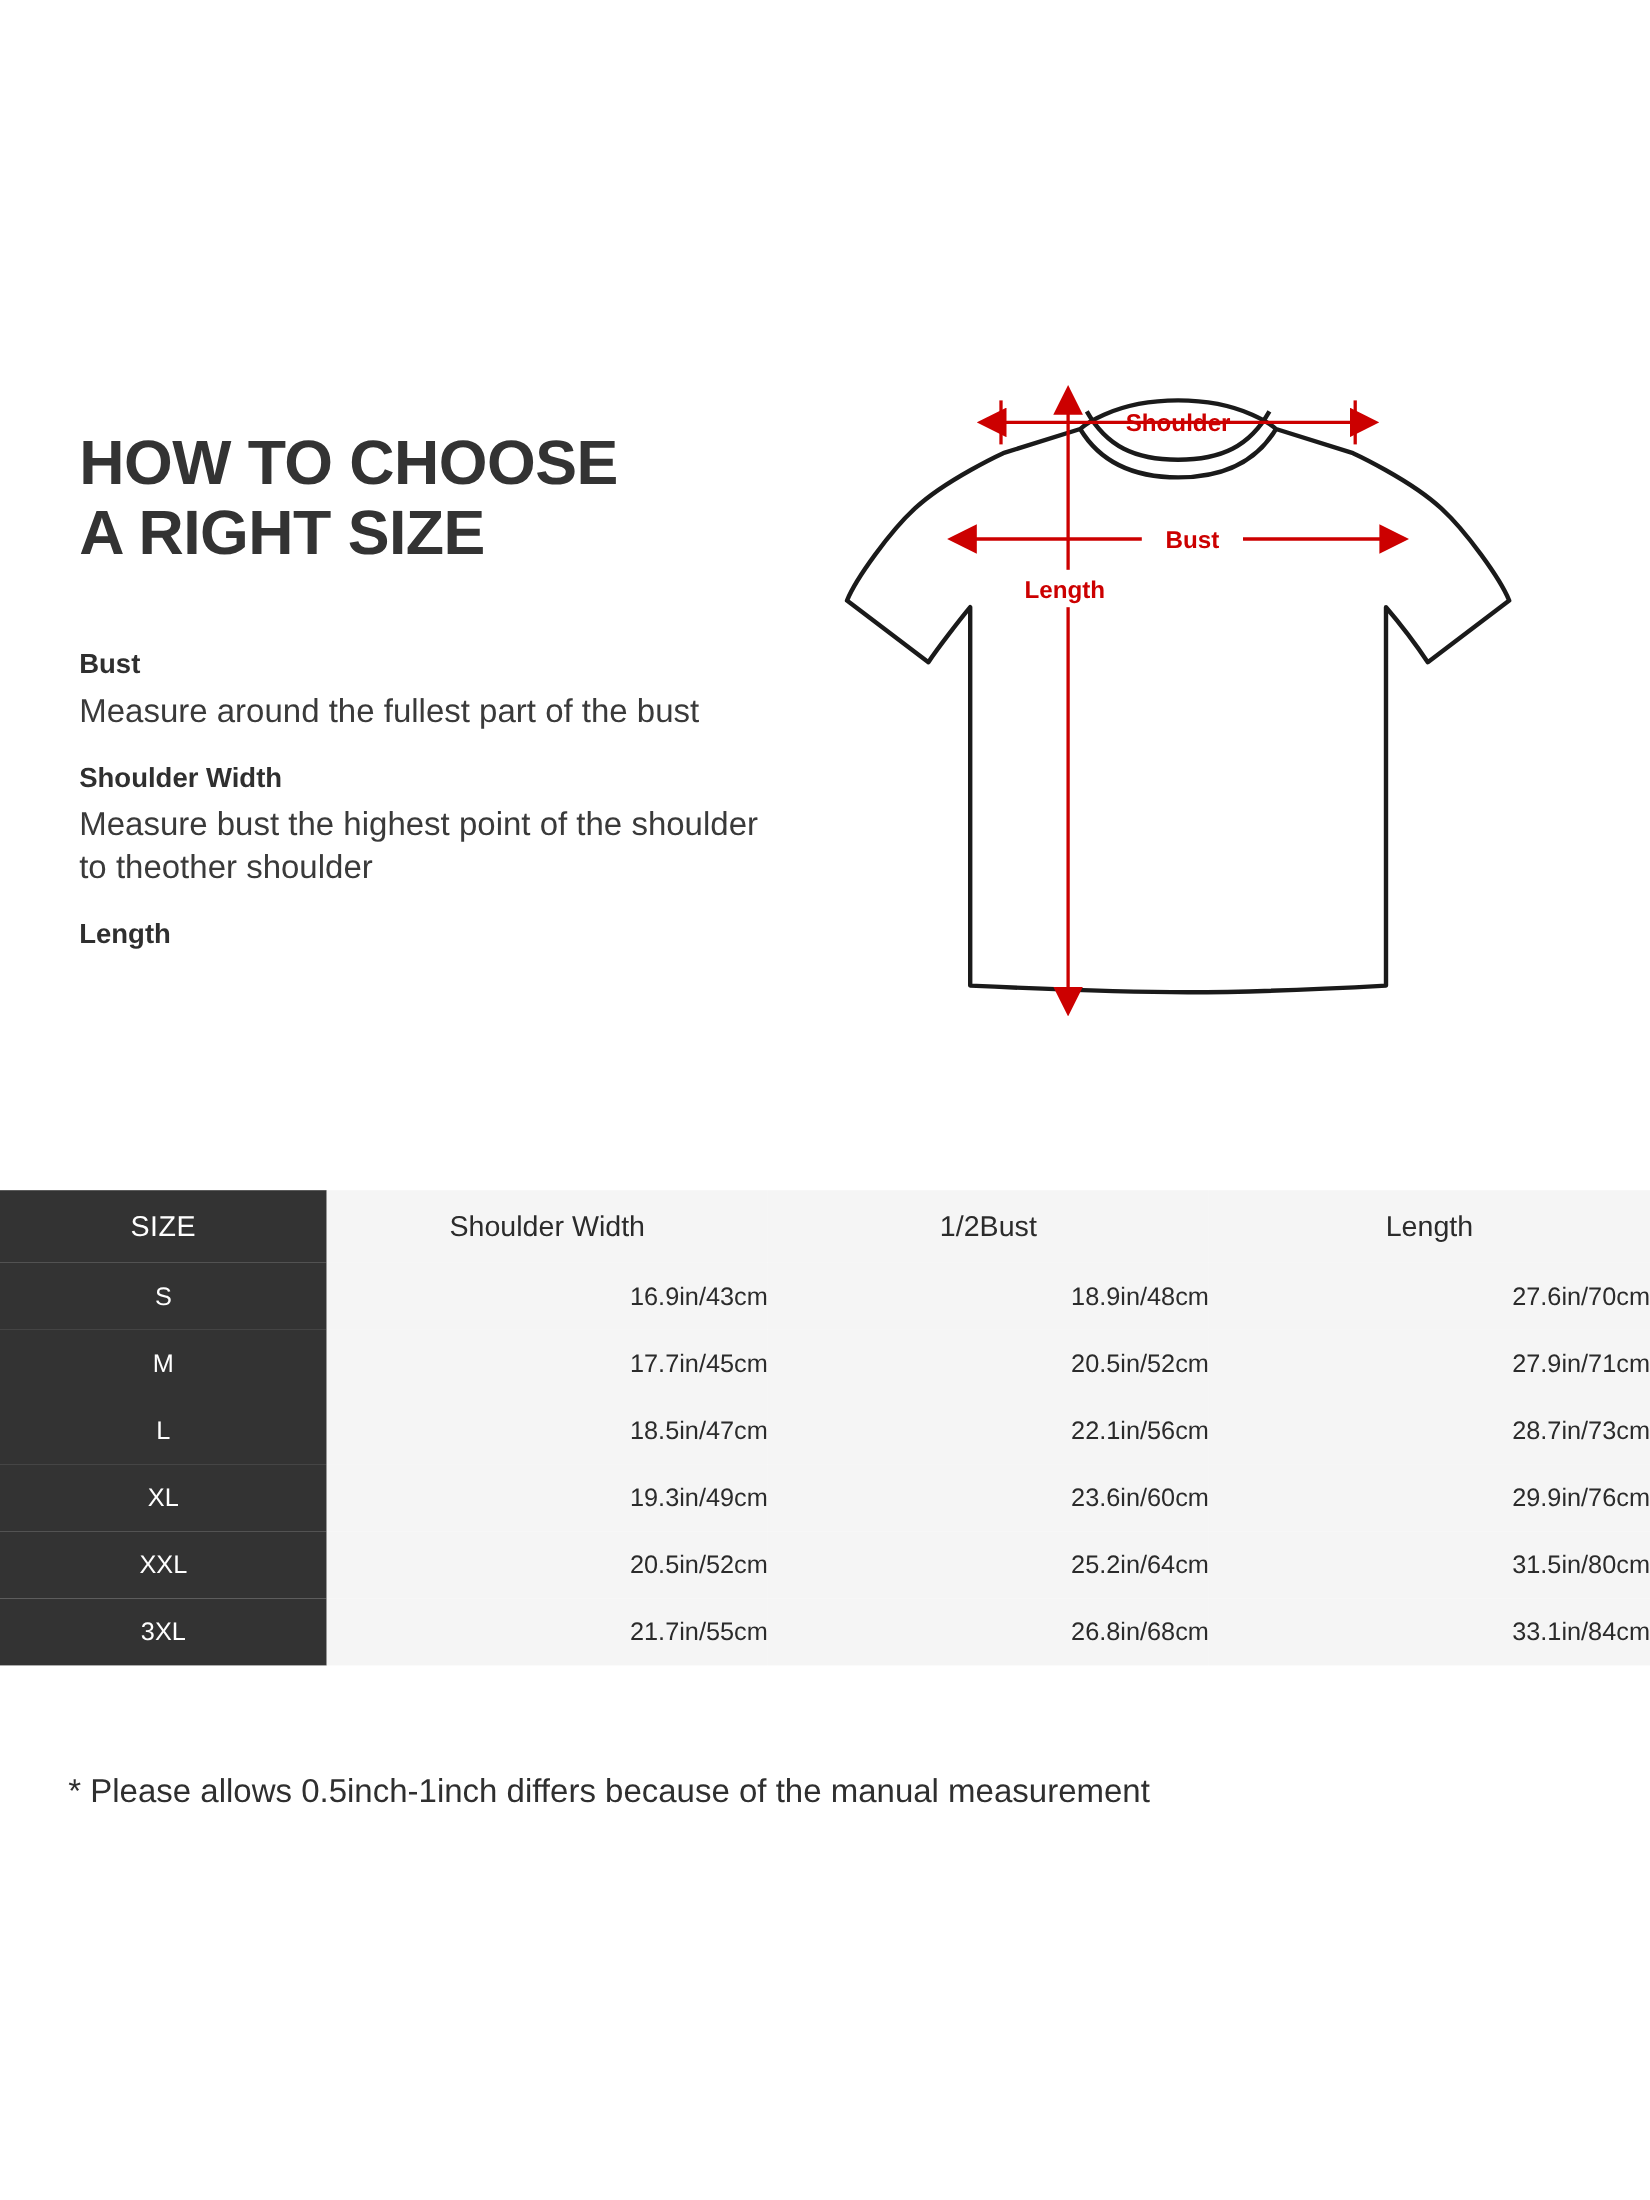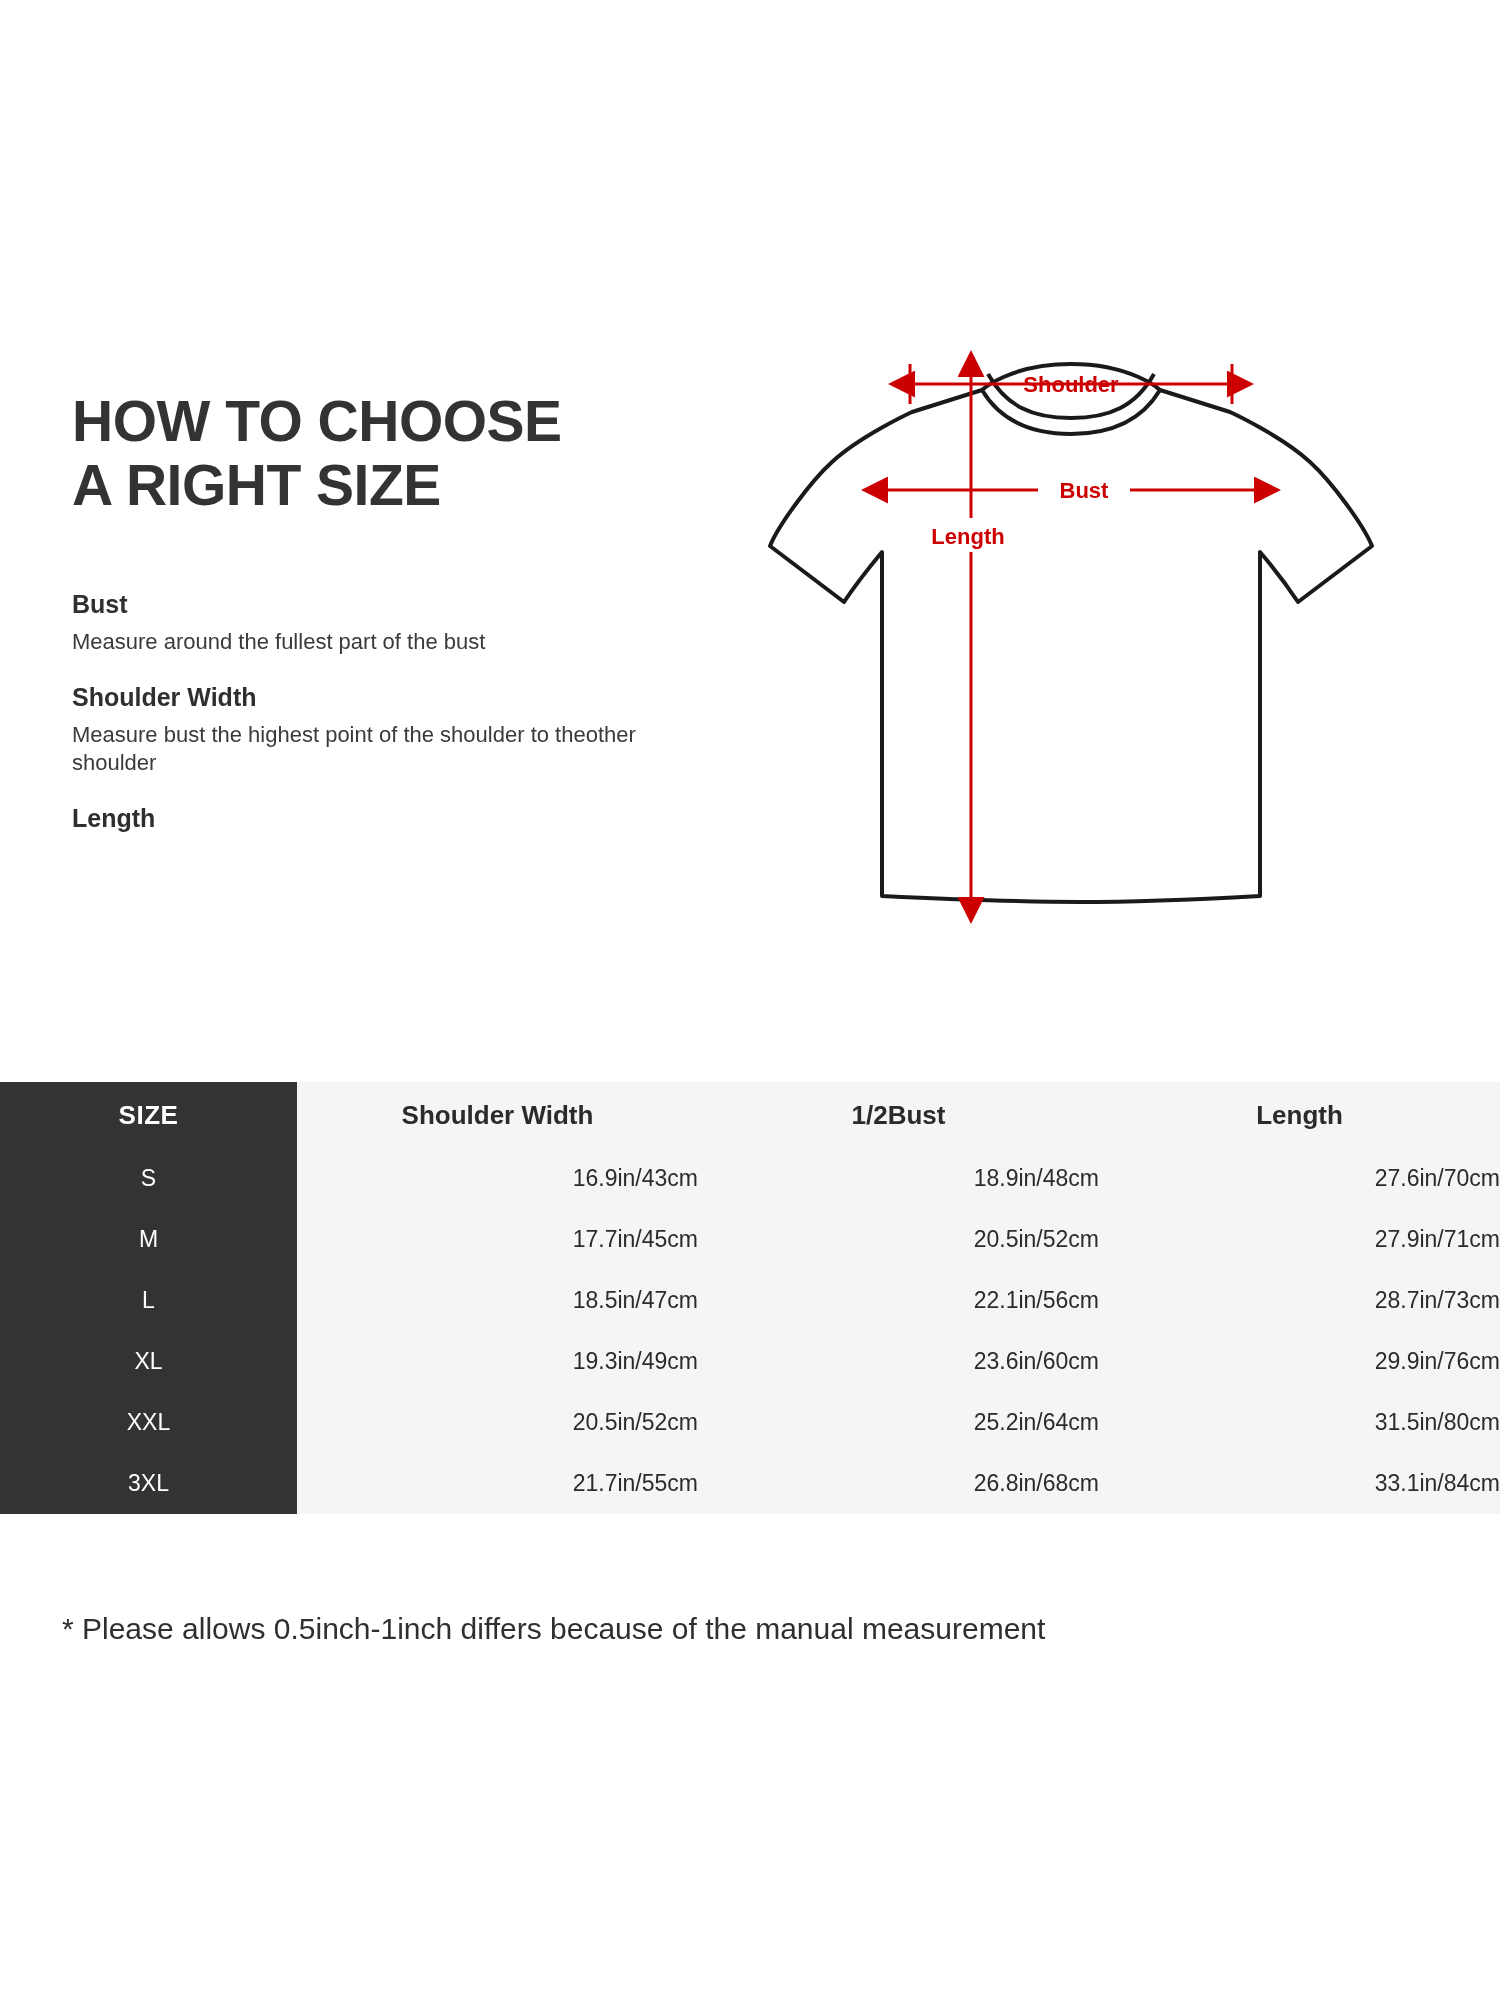--- a/index.html
+++ b/index.html
@@ -55,21 +55,21 @@
   .measure-block { margin-bottom: 27px; }
 
   .measure-title {
     font-size: 25px;
     font-weight: bold;
     color: #2f2f2f;
     margin-bottom: 9px;
   }
 
   .measure-desc {
-    font-size: 22px;
+    font-size: 30px;
     line-height: 1.28;
     color: #3a3a3a;
   }
 
   
   .diagram {
     position: absolute;
     left: 760px;
     top: 0px;
     width: 640px;
@@ -93,21 +93,21 @@
   .size-table col.c4 { width: 401px; }
 
   .size-table th, .size-table td {
     padding: 0;
     margin: 0;
   }
 
   .size-table thead th {
     height: 66px;
     font-size: 26px;
-    font-weight: bold;
+    font-weight: normal;
     vertical-align: middle;
     margin-left: 24px;
   }
   .size-table thead th.sizecol {
     background: #333333;
     color: #ffffff;
     letter-spacing: 0.5px;
   }
   .size-table thead th.datacol {
     background: #f5f5f5;

